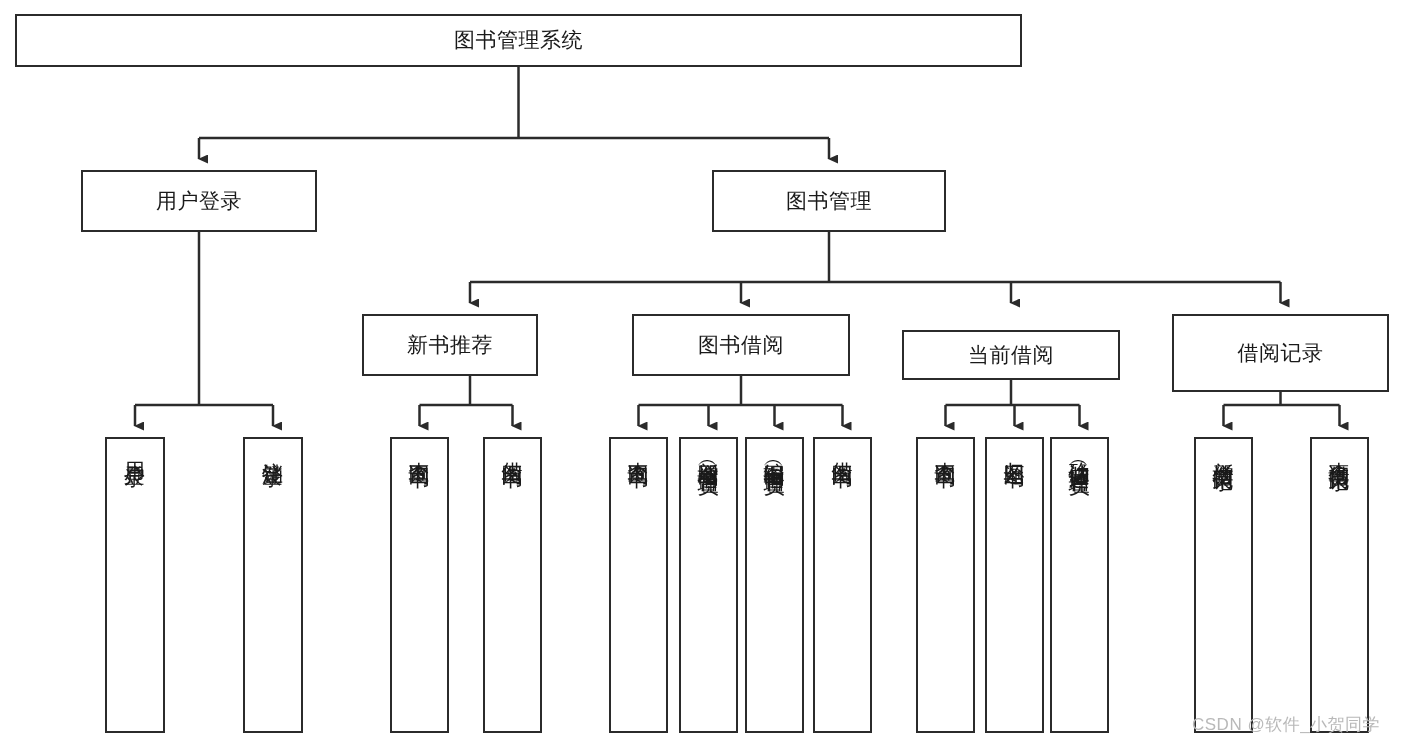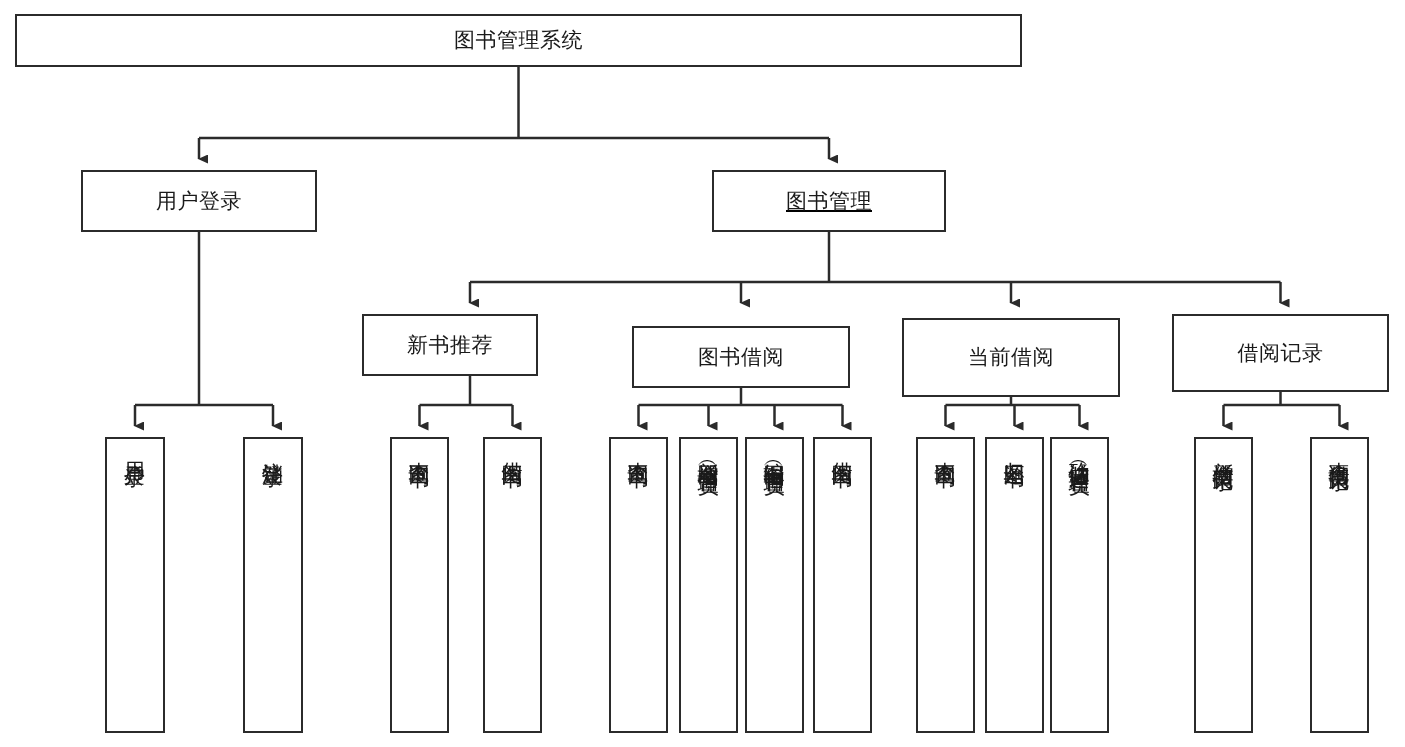--- a/index.html
+++ b/index.html
@@ -114,30 +114,30 @@
       </g>
   </svg>
 
   <div id="node-layer">
       <div class="node" style="left: 15px; top: 14px; width: 1007px; height: 53px;">
         <span class="label">图书管理系统</span>
       </div>
       <div class="node" style="left: 81px; top: 170px; width: 236px; height: 62px;">
         <span class="label">用户登录</span>
       </div>
-      <div class="node" style="left: 712px; top: 170px; width: 234px; height: 62px; text-decoration: underline;">
+      <div class="node" style="left: 712px; top: 170px; width: 234px; height: 62px;">
         <span class="label">图书管理</span>
       </div>
       <div class="node" style="left: 362px; top: 314px; width: 176px; height: 62px;">
         <span class="label">新书推荐</span>
       </div>
-      <div class="node" style="left: 632px; top: 326px; width: 218px; height: 62px;">
+      <div class="node" style="left: 632px; top: 314px; width: 218px; height: 62px;">
         <span class="label">图书借阅</span>
       </div>
-      <div class="node" style="left: 902px; top: 318px; width: 218px; height: 79px; align-items: center;">
+      <div class="node" style="left: 902px; top: 330px; width: 218px; height: 50px; align-items: center;">
         <span class="label">当前借阅</span>
       </div>
       <div class="node" style="left: 1172px; top: 314px; width: 217px; height: 78px;">
         <span class="label">借阅记录</span>
       </div>
       <div class="node vertical" style="left: 105px; top: 437px; width: 60px; height: 296px;">
         <span class="label">用户登录</span>
       </div>
       <div class="node vertical" style="left: 243px; top: 437px; width: 60px; height: 296px;">
         <span class="label">注销登录</span>
@@ -170,13 +170,14 @@
         <span class="label">确认归还（管理员）</span>
       </div>
       <div class="node vertical" style="left: 1194px; top: 437px; width: 59px; height: 296px;">
         <span class="label">新增借阅记录</span>
       </div>
       <div class="node vertical" style="left: 1310px; top: 437px; width: 59px; height: 296px;">
         <span class="label">查询借阅记录</span>
       </div>
     </div>
 
+  <div class="watermark">CSDN @软件_小贺同学</div>
 </div>
 
 </body></html>

